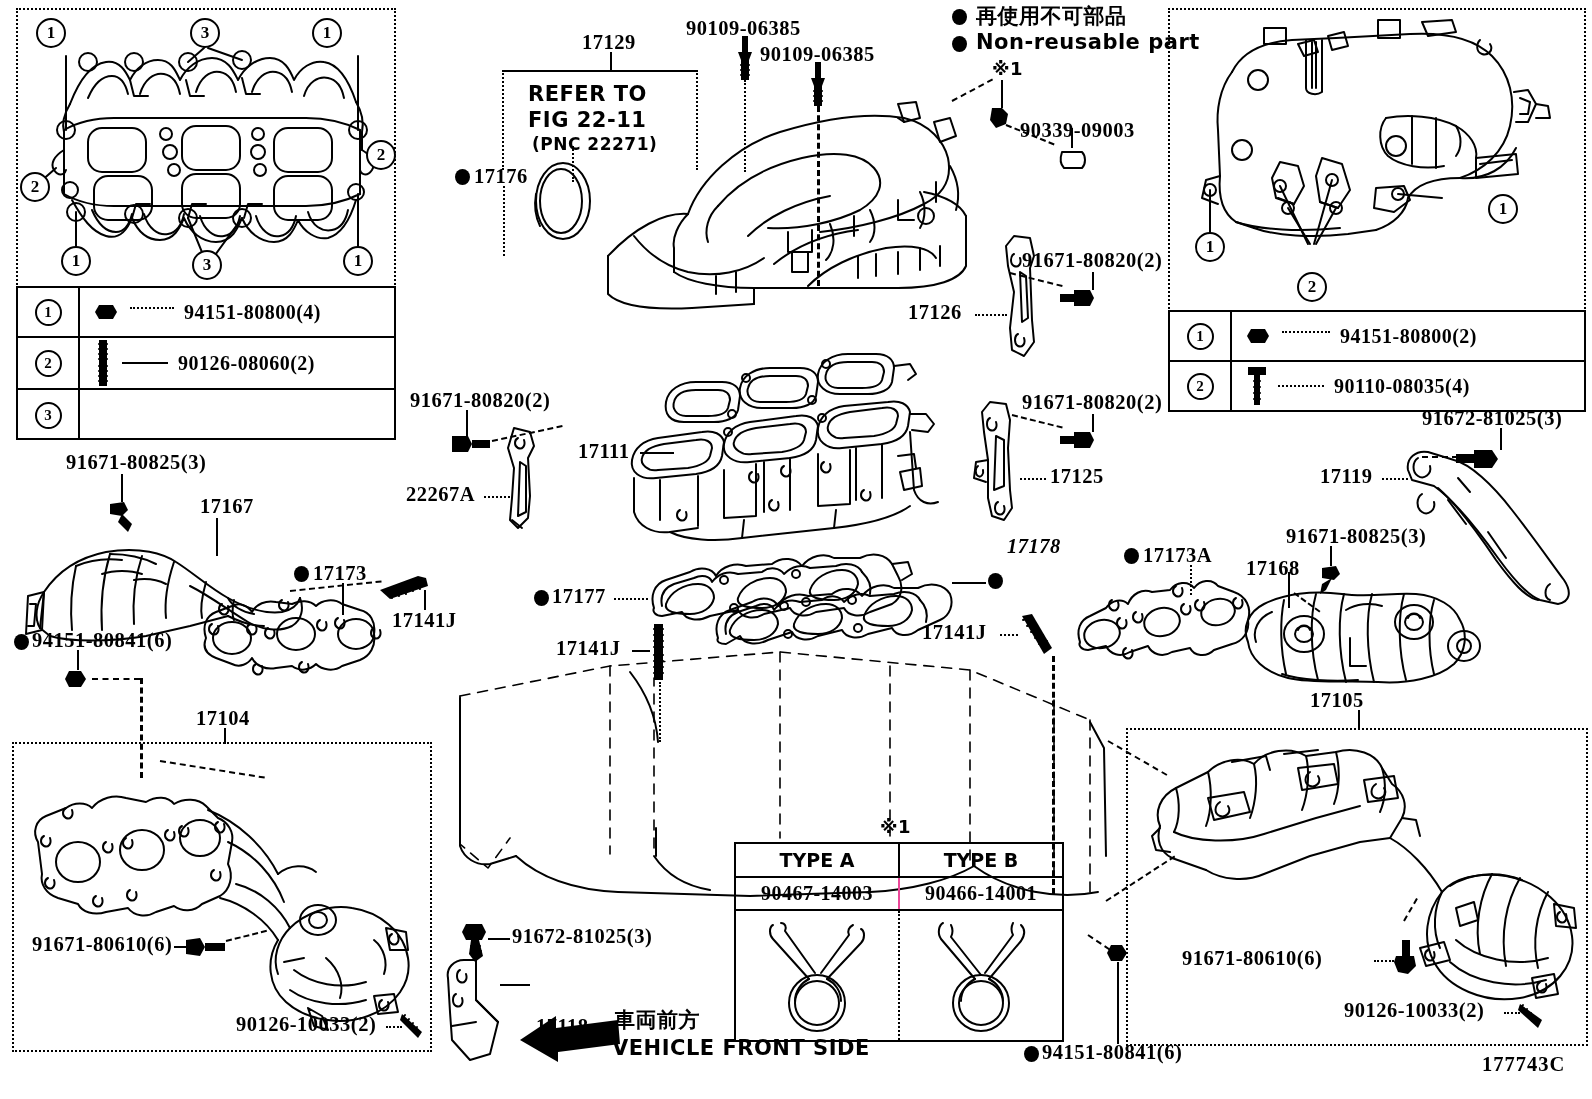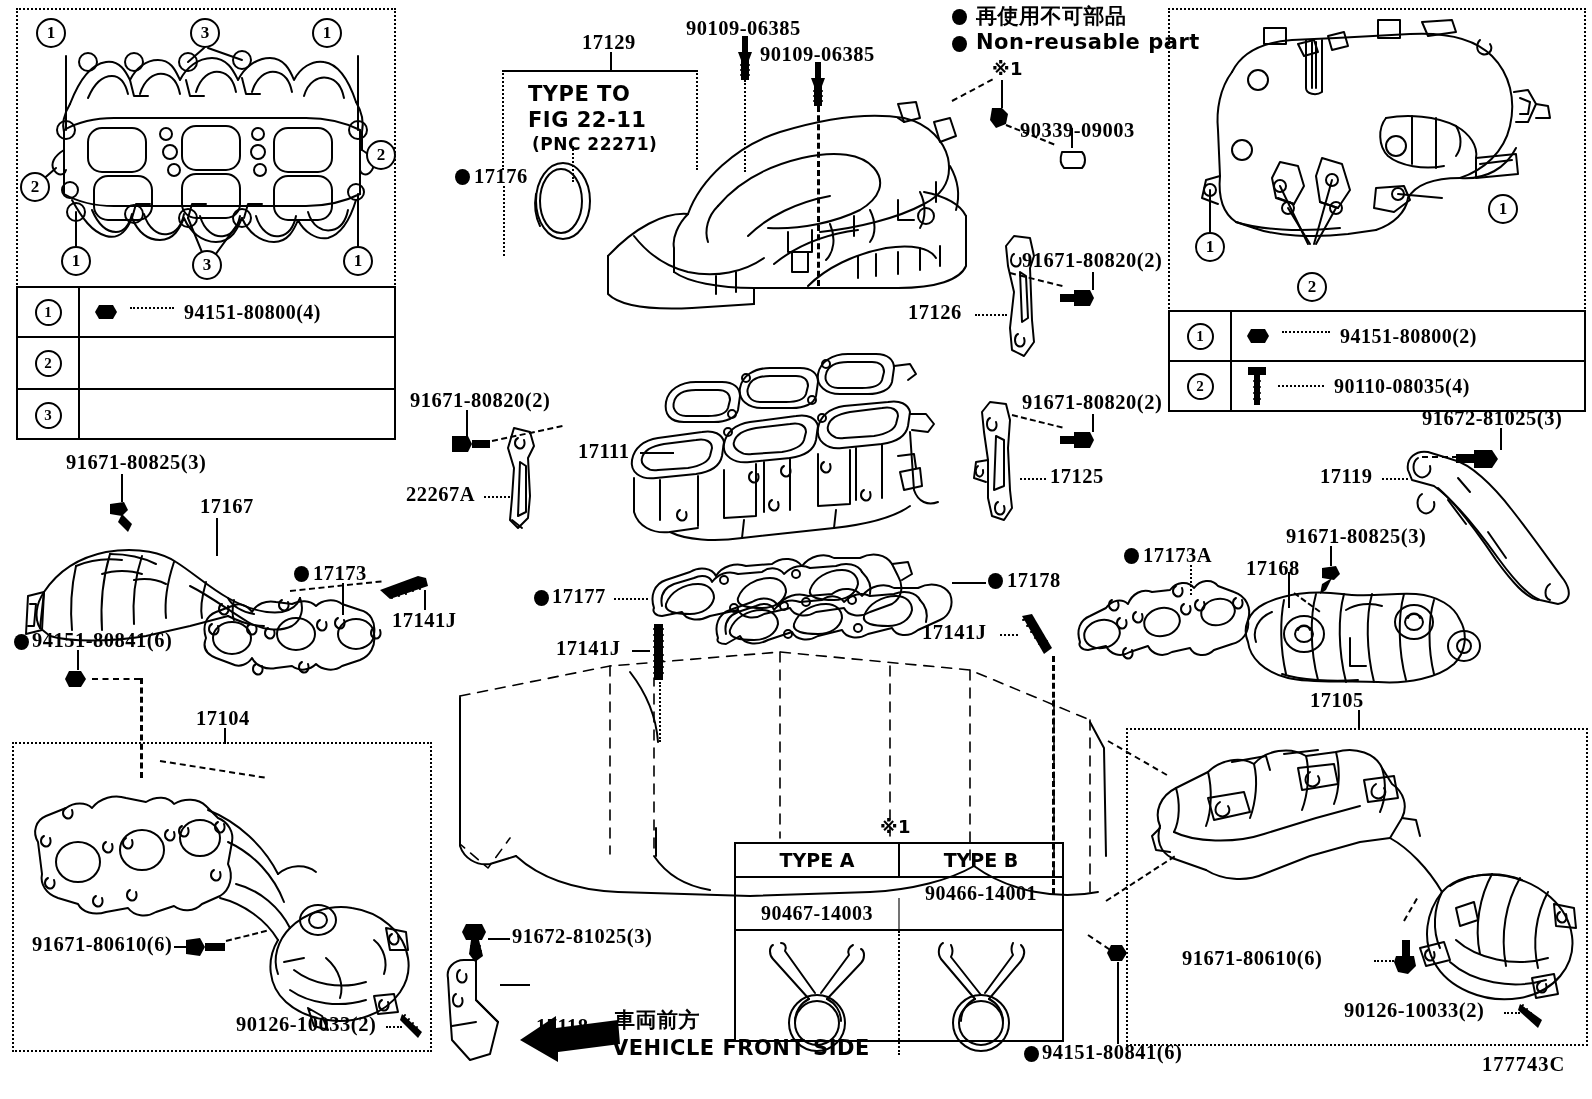--- a/index.html
+++ b/index.html
@@ -48,21 +48,21 @@
 
   
   .typetbl{position:absolute;border:2px solid #000;box-sizing:border-box;display:flex;flex-direction:column;}
   .typehdr{display:flex;border-bottom:2px solid #000;}
   .typehdr>div{flex:1;text-align:center;font-family:"DejaVu Sans",sans-serif;font-weight:700;
                font-size:19px;padding:5px 8px;}
   .typehdr>div:first-child{border-right:2px solid #000;}
   .typepn{display:flex;border-bottom:2px solid #000;}
   .typepn>div{flex:1;text-align:center;font-family:"Liberation Serif",serif;font-weight:700;
               font-size:20px;padding:4px 0;letter-spacing:.5px;}
-  .typepn>div:first-child{border-right:2px solid #737373;margin-top:20px;}
+  .typepn>div:first-child{border-right:2px solid #ec4899;}
   .typepic{display:flex;flex:1;}
   .typepic>div{flex:1;display:flex;align-items:flex-start;justify-content:center;padding-top:6px;}
   .typepic>div:first-child{border-right:2px dotted #000;}
 
   svg{display:block;overflow:visible;}
   .stroke{fill:none;stroke:#000;stroke-width:2;stroke-linecap:round;stroke-linejoin:round;}
   .strokeT{fill:none;stroke:#000;stroke-width:1.6;stroke-linecap:round;stroke-linejoin:round;}
   .fillblk{fill:#000;}
 </style>
 </head>
@@ -177,32 +177,51 @@
             </g>
         </svg>
         <div class="dotline" style="position:relative;width:44px;top:-4px;"></div>
         <span class="legtxt">94151-80800(4)</span>
       </div>
     </div>
     <div class="legrow" style="height:52px;">
       <div class="legnum">
         <div class="cnum sm" style="position:relative;left:0;top:0;">2</div>
       </div>
+      <div class="legbody">
+        <svg width="18" height="48" viewBox="0 0 18 48">
+          <g class="fillblk">
+              <rect x="5" y="1" width="8" height="46"></rect>
+            </g>
+          <g class="stroke" stroke="#fff" stroke-width="1.4">
+            <line x1="5" y1="5" x2="13" y2="5"></line>
+              <line x1="5" y1="10" x2="13" y2="10"></line>
+            <line x1="5" y1="15" x2="13" y2="15"></line>
+              <line x1="5" y1="20" x2="13" y2="20"></line>
+            <line x1="5" y1="27" x2="13" y2="27"></line>
+              <line x1="5" y1="32" x2="13" y2="32"></line>
+            <line x1="5" y1="37" x2="13" y2="37"></line>
+              <line x1="5" y1="42" x2="13" y2="42"></line>
+          </g>
+        </svg>
+        <div class="ln lnh" style="position:relative;width:46px;top:0;"></div>
+        <span class="legtxt">90126-08060(2)</span>
+      </div>
     </div>
     <div class="legrow" style="height:50px;">
       <div class="legnum">
         <div class="cnum sm" style="position:relative;left:0;top:0;">3</div>
       </div>
     </div>
   </div>
 
   <div class="lbl s20" style="left:582px;top:32px;">17129</div>
   <div class="ln lnv" style="left:610px;top:52px;height:18px;"></div>
   <div class="boxsolid" style="left:502px;top:70px;width:196px;height:100px;border-right-style:dotted;border-left-style:dotted;border-bottom:none;"></div>
-  <div class="lbl sans" style="left:528px;top:84px;font-size:21px;">TYPE TO</div>
+  <div class="lbl sans" style="left:528px;top:84px;font-size:21px;">REFER TO</div>
   <div class="lbl sans" style="left:528px;top:110px;font-size:21px;">FIG 22-11</div>
   <div class="lbl sans" style="left:532px;top:136px;font-size:17px;">(PNC 22271)</div>
   <div class="dotlinev" style="left:572px;top:146px;height:36px;"></div>
 
   <div class="dot" style="left:455px;top:169px;"></div>
   <div class="lbl s20" style="left:474px;top:166px;">17176</div>
   <div class="dotlinev" style="left:503px;top:186px;height:70px;"></div>
   <svg class="abs" style="left:528px;top:156px;" width="70" height="90" viewBox="0 0 70 90">
     <g class="stroke">
       <ellipse cx="35" cy="45" rx="27" ry="38"></ellipse>
@@ -650,21 +669,21 @@
       <circle cx="78" cy="34" r="4"></circle>
         <circle cx="150" cy="28" r="4"></circle>
       <circle cx="88" cy="62" r="4"></circle>
         <circle cx="160" cy="56" r="4"></circle>
       <path d="M246 18 L262 16 L266 28 L256 34"></path>
       <path d="M216 26 C222 32 226 40 224 48"></path>
     </g>
   </svg>
 
   <div class="dot" style="left:988px;top:573px;"></div>
-  <div class="lbl s20" style="left:1007px;top:570px;">17178</div>
+  <div class="lbl s20" style="left:1007px;top:536px;font-style:italic;">17178</div>
   <div class="ln lnh" style="left:952px;top:582px;width:34px;"></div>
   <svg class="abs" style="left:712px;top:572px;" width="244" height="84" viewBox="0 0 244 84">
     <g class="stroke">
       <path d="M6 66 C2 54 6 42 18 38 L40 30 C50 24 62 26 66 34
                C72 24 86 20 96 24 L120 22 C130 14 144 16 150 24
                C158 14 172 10 182 16 L206 16 C218 10 232 12 238 22
                C242 32 238 44 228 48 L206 58 C196 66 184 64 180 56
                L156 62 C146 68 134 66 130 58 L106 64 C96 70 84 68 80 60
                L56 68 C44 74 32 72 28 64 L14 72 C8 72 4 70 6 66 Z"></path>
       <path d="M14 62 C12 52 16 44 26 40 L44 34 C52 30 60 32 62 38

